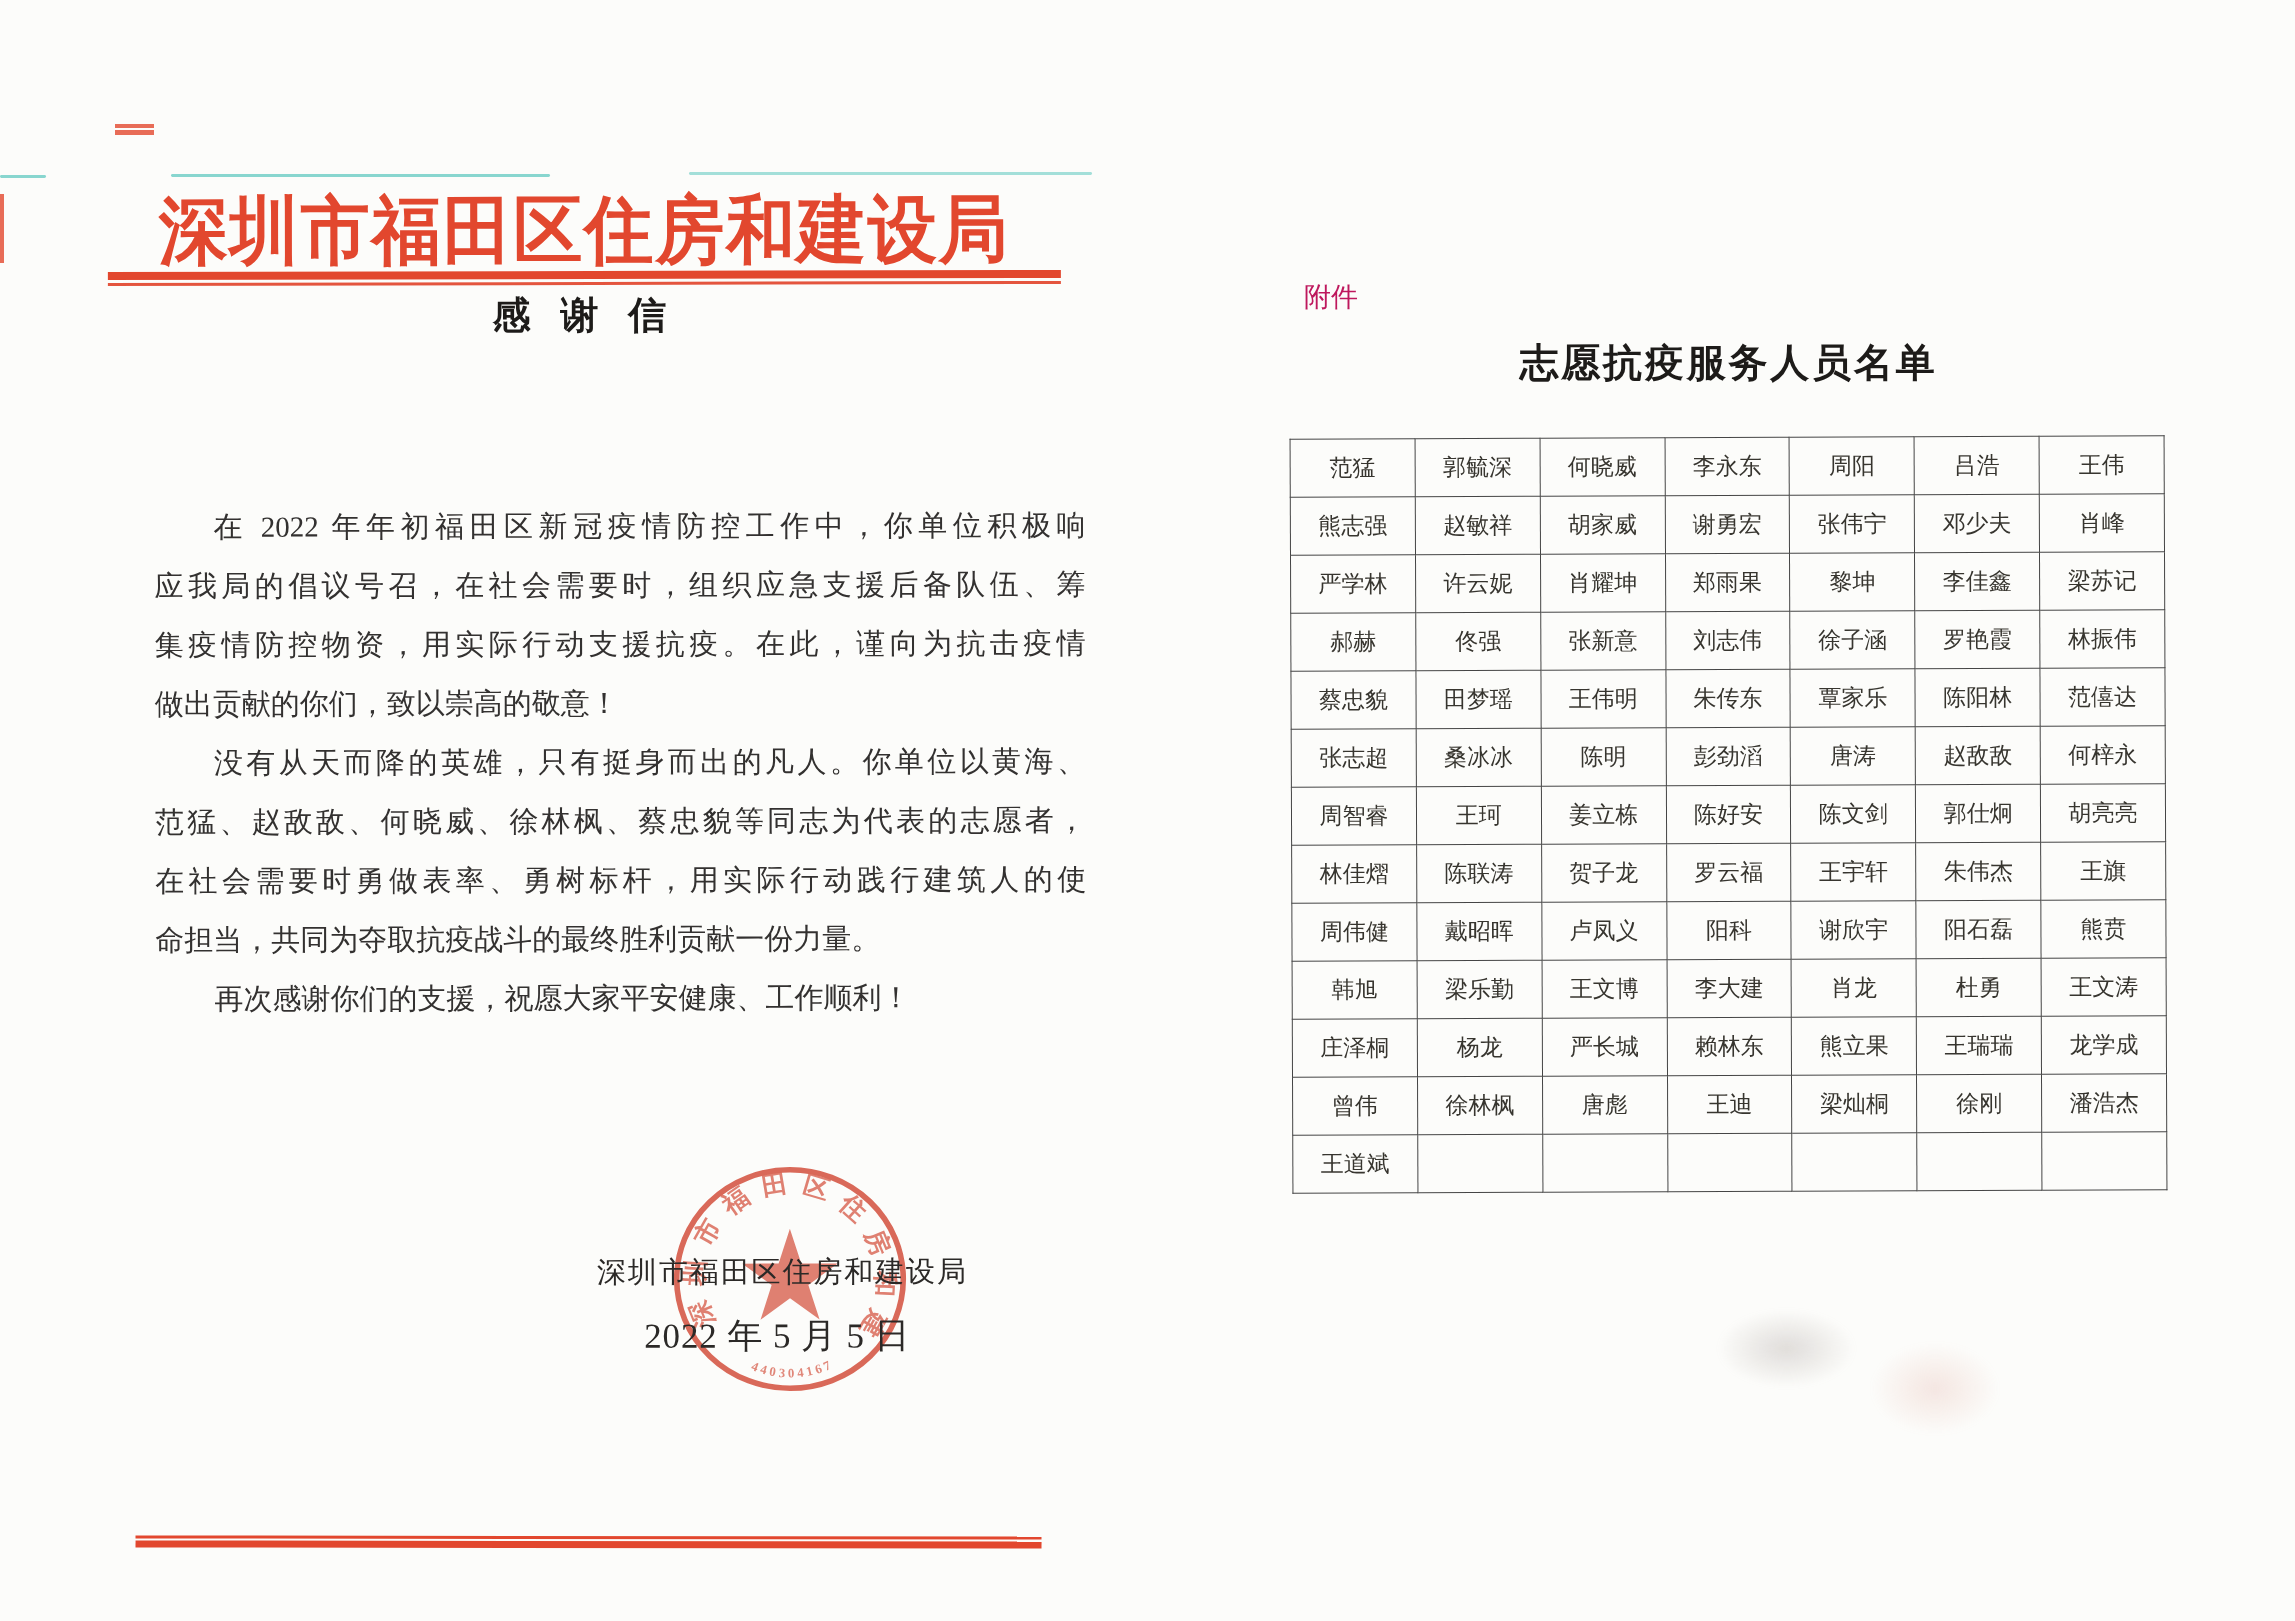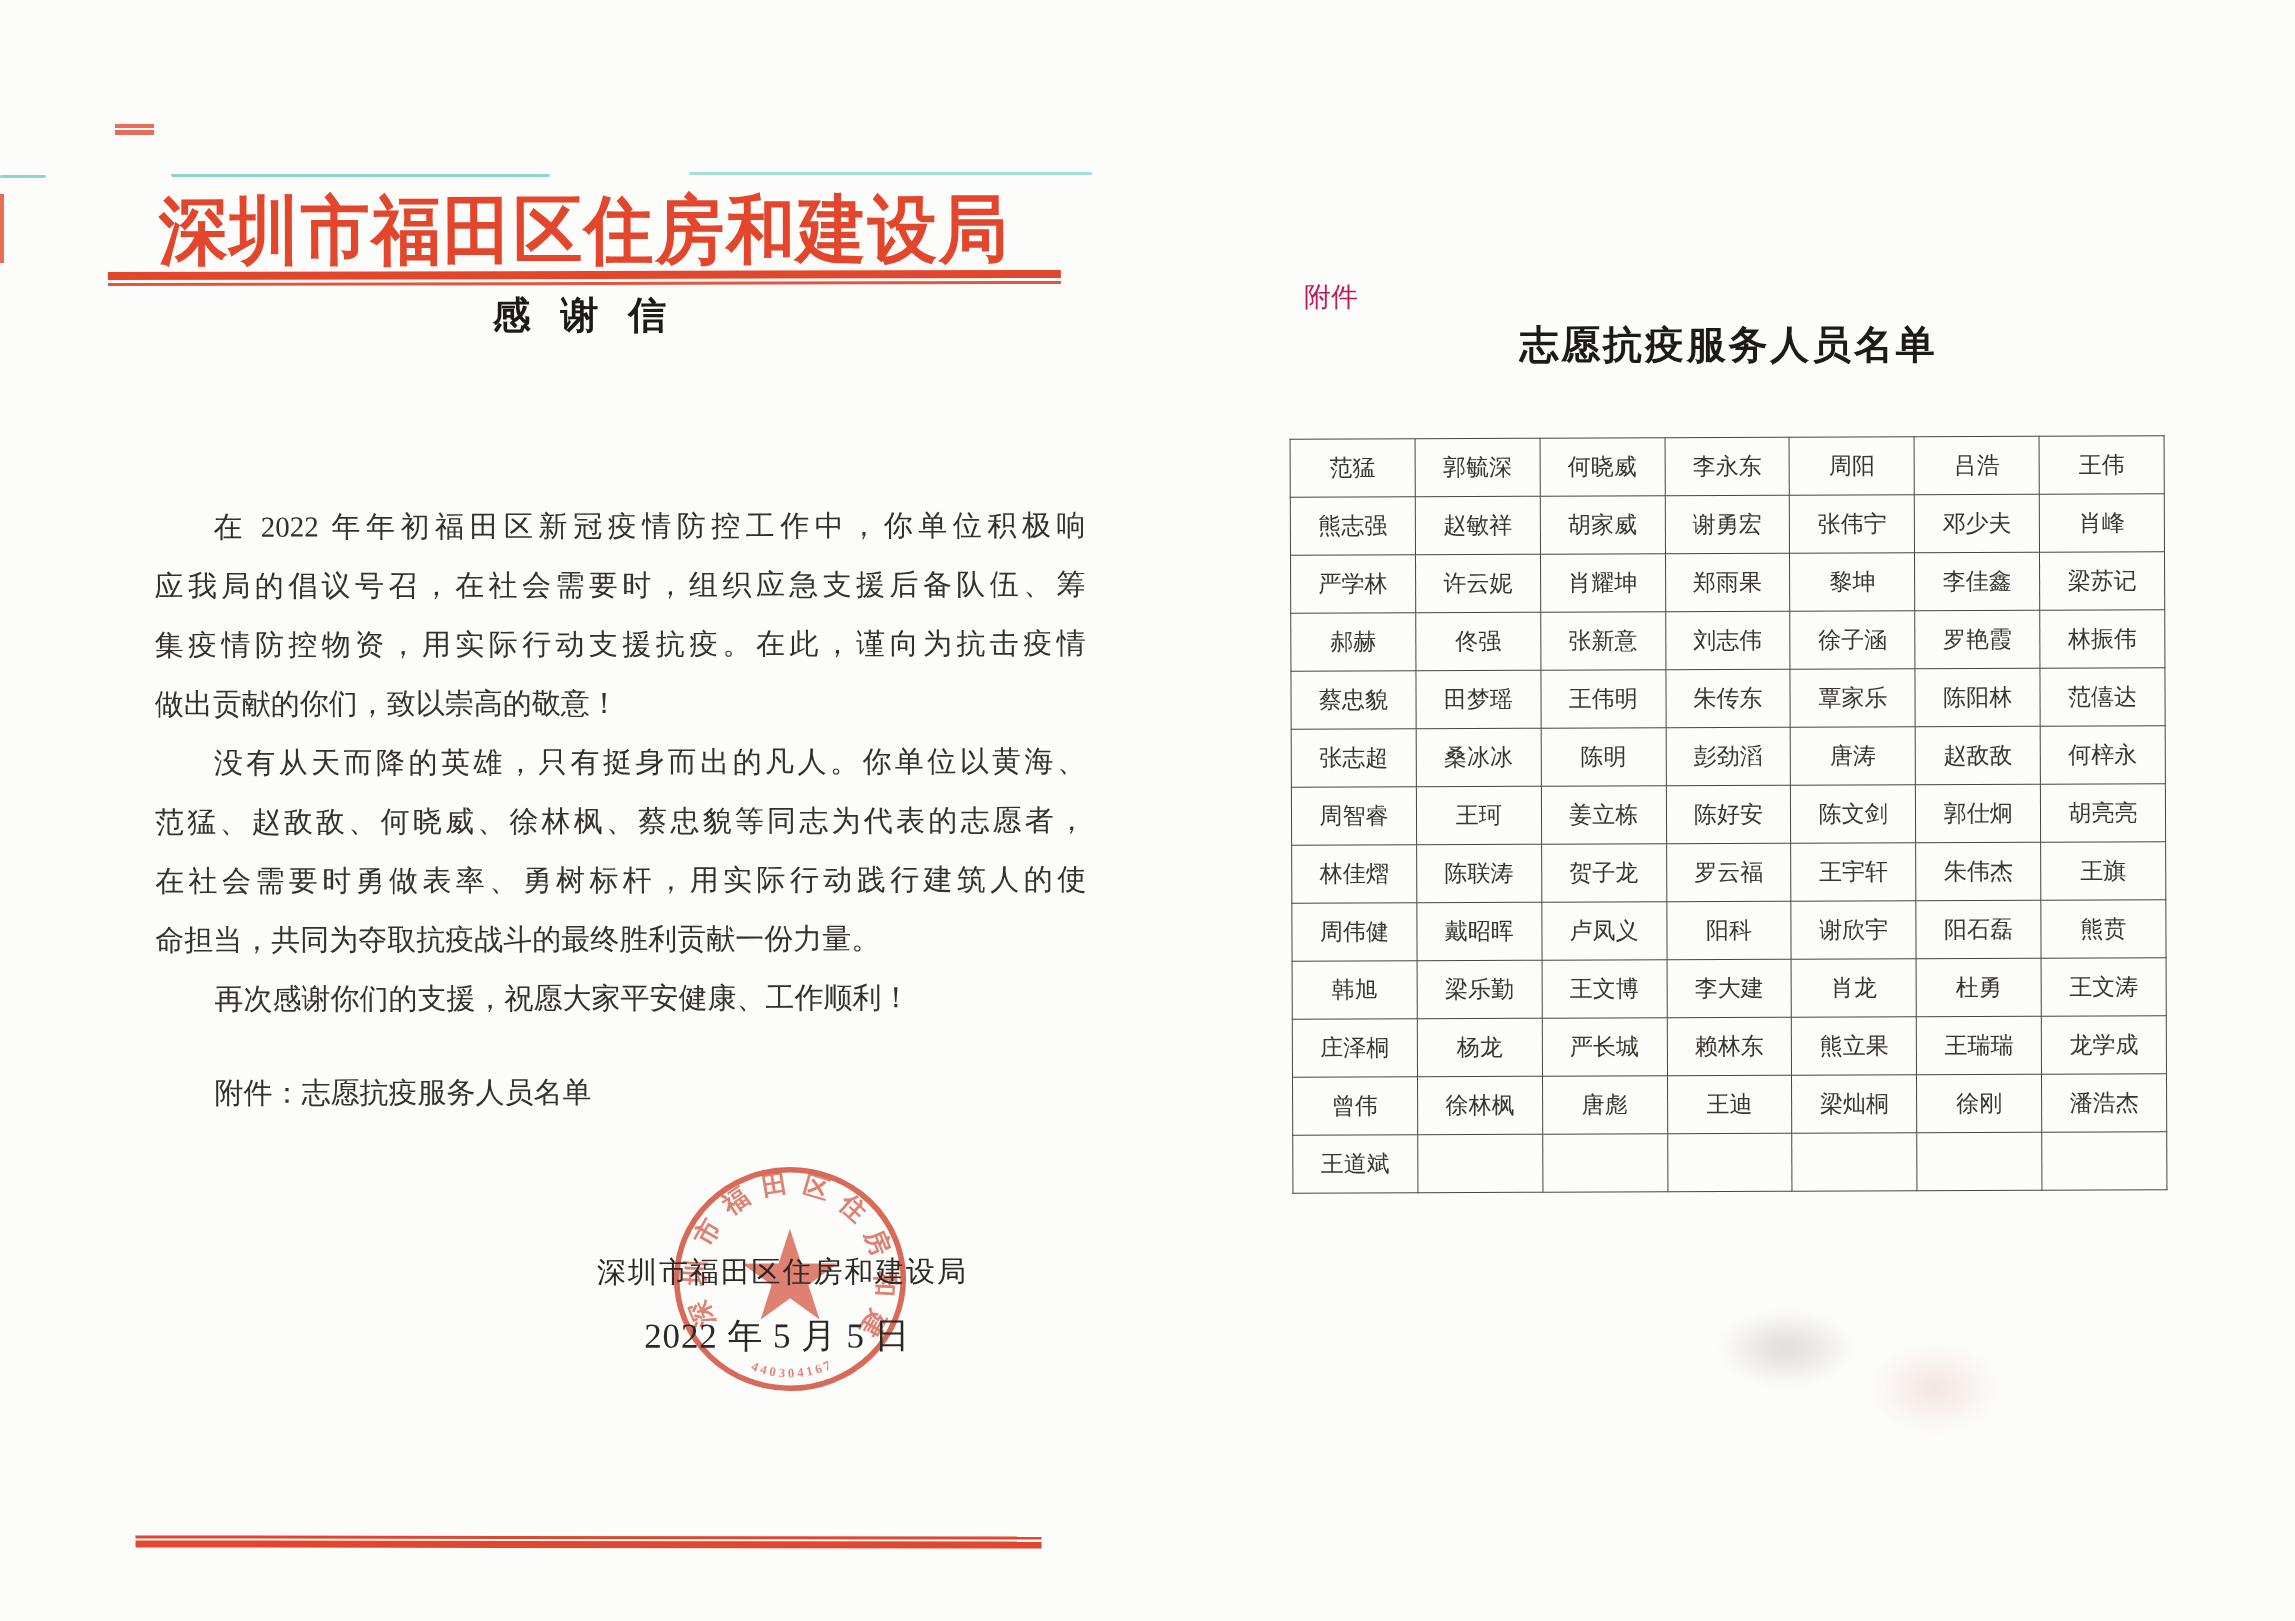--- a/index.html
+++ b/index.html
@@ -43,21 +43,21 @@
   .rule-bottom-thin{left:134px;top:1536px;width:906px;height:2.8px;transform:rotate(0.18deg);}
   .rule-bottom-thick{left:134px;top:1541px;width:906px;height:7px;transform:rotate(0.18deg);}
   
   .seal{z-index:2;}
   .seal-left{left:648px;top:1159px;width:282px;height:241px;opacity:.82;}
   .seal text{font-family:"Liberation Serif","DejaVu Serif",serif;font-weight:bold;}
   
   .right-page{position:absolute;left:1148px;top:0;width:1148px;height:1621px;}
   .att-label{left:156px;top:279px;font-size:27px;white-space:nowrap;color:#be185d;}
   .att-title{
-    left:143px;top:318px;width:875px;text-align:center;
+    left:143px;top:336px;width:875px;text-align:center;
     font-size:39px;font-weight:bold;letter-spacing:2.8px;white-space:nowrap;color:#1d1b19;
   }
   .roster{
     left:143px;top:437px;width:875px;border-collapse:collapse;table-layout:fixed;
     transform:rotate(-0.22deg);
   }
   .roster td{
     border:1.4px solid #454545;height:55px;text-align:center;vertical-align:middle;
     font-size:23px;color:#37352f;overflow:hidden;white-space:nowrap;
   }
@@ -89,21 +89,20 @@
         <div class="body-line">应我局的倡议号召，在社会需要时，组织应急支援后备队伍、筹</div>
         <div class="body-line">集疫情防控物资，用实际行动支援抗疫。在此，谨向为抗击疫情</div>
         <div class="body-line nojust">做出贡献的你们，致以崇高的敬意！</div>
         <div class="body-line indent">没有从天而降的英雄，只有挺身而出的凡人。你单位以黄海、</div>
         <div class="body-line">范猛、赵敌敌、何晓威、徐林枫、蔡忠貌等同志为代表的志愿者，</div>
         <div class="body-line">在社会需要时勇做表率、勇树标杆，用实际行动践行建筑人的使</div>
         <div class="body-line nojust">命担当，共同为夺取抗疫战斗的最终胜利贡献一份力量。</div>
         <div class="body-line indent nojust">再次感谢你们的支援，祝愿大家平安健康、工作顺利！</div>
       </div>
 
-    <div class="abs attachment-note">附件：志愿抗疫服务人员名单</div>
 
     <svg class="abs seal seal-left" viewBox="0 0 600 600">
       <defs>
         <path id="sealArcA" d="M114,407 A215,215 0 1 1 486,407" fill="none"></path>
         <path id="sealSerialA" d="M196,522 A245,245 0 0 0 404,522" fill="none"></path>
       </defs>
       <ellipse cx="300" cy="300" rx="282" ry="272" fill="none" stroke="#d24a36" stroke-width="14"></ellipse>
       <polygon fill="#d24a36" fill-opacity="0.85" points="300,175 328.2,261.2 418.9,261.4 345.7,314.8 373.5,401.1 300,348 226.5,401.1 254.3,314.8 181.1,261.4 271.8,261.2"></polygon>
       <text font-size="64" fill="#d24a36" fill-opacity="0.85">
         <textPath href="#sealArcA" startOffset="0" textLength="1120" lengthAdjust="spacing">深圳市福田区住房和建设局</textPath>

